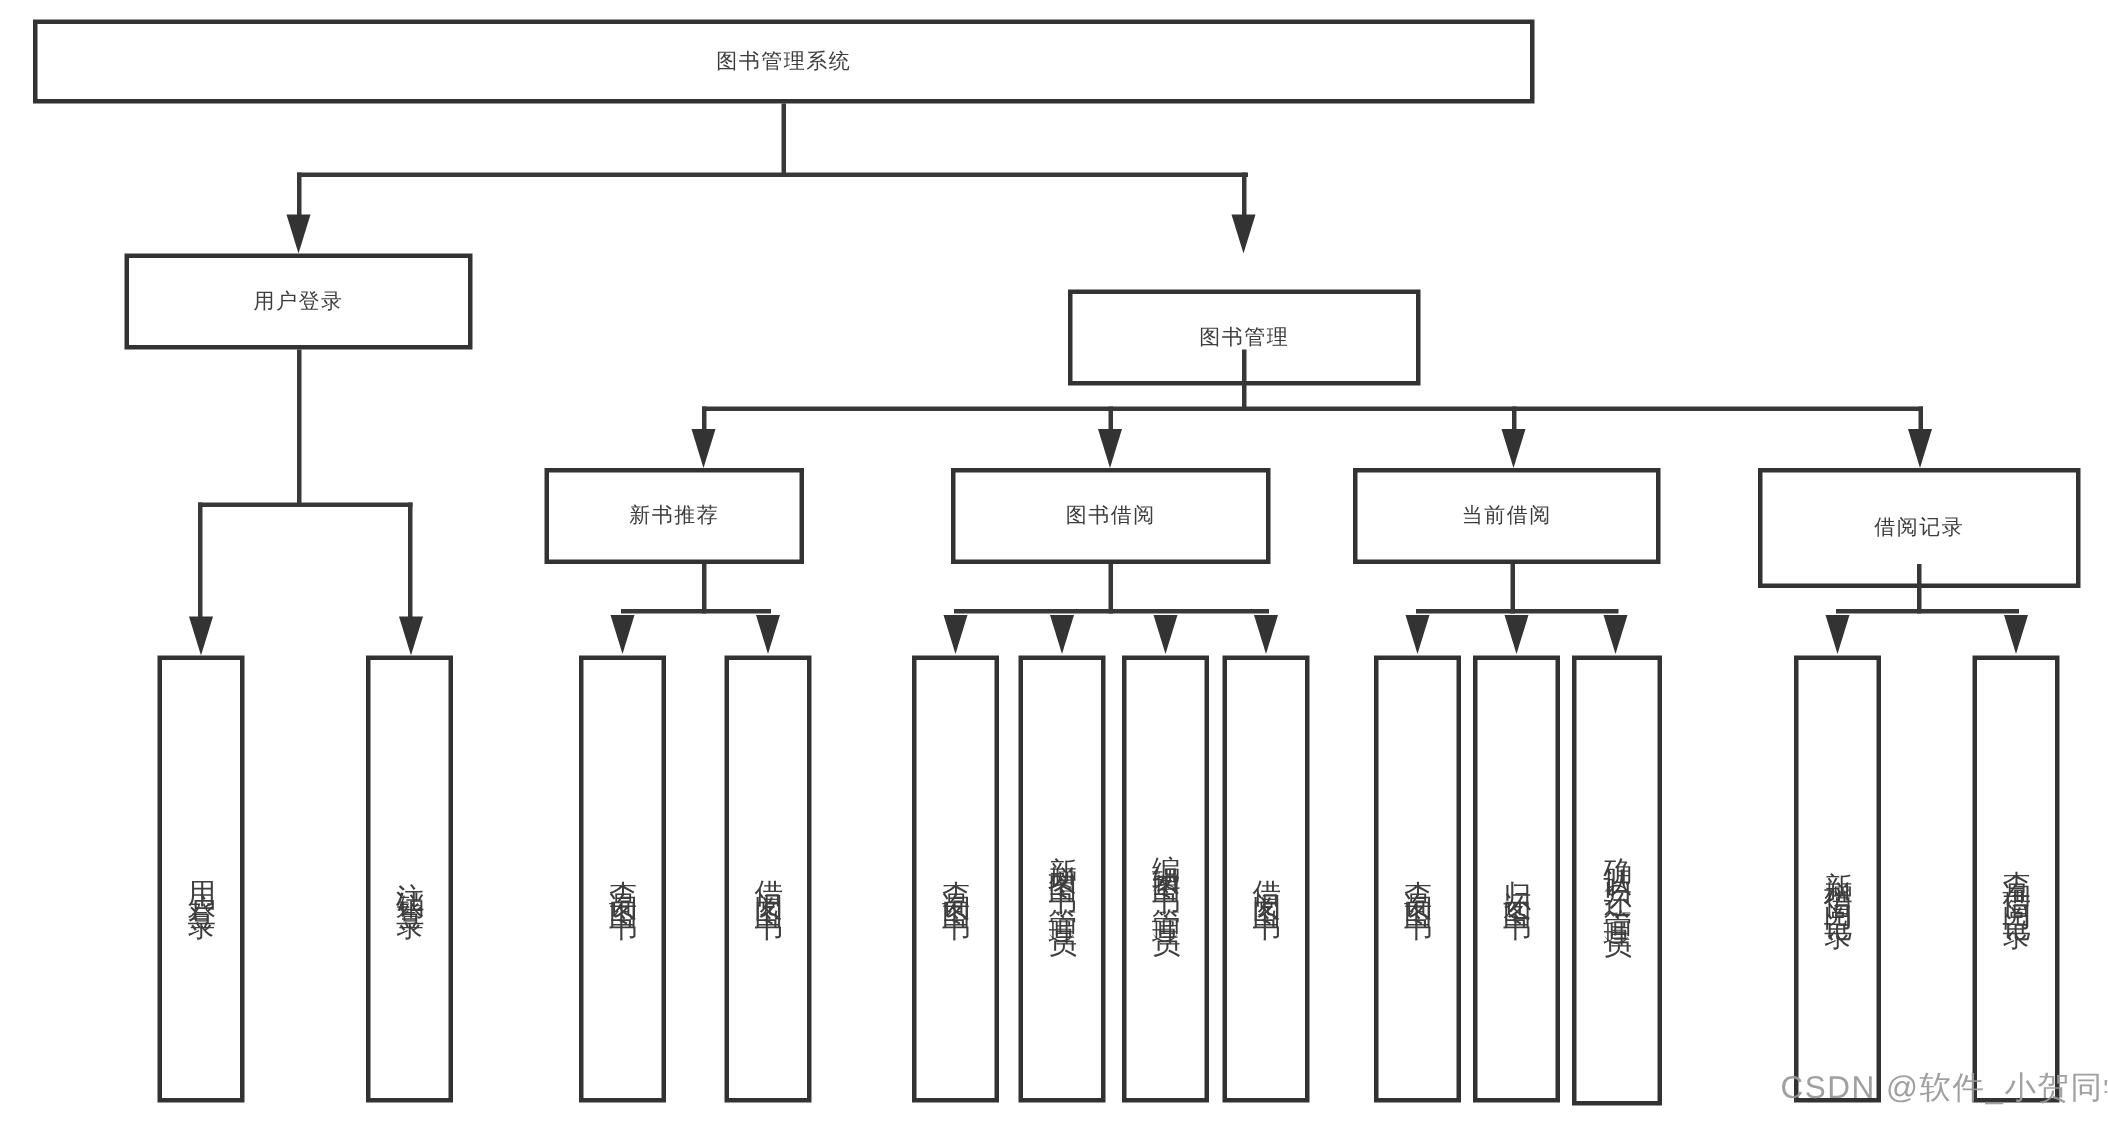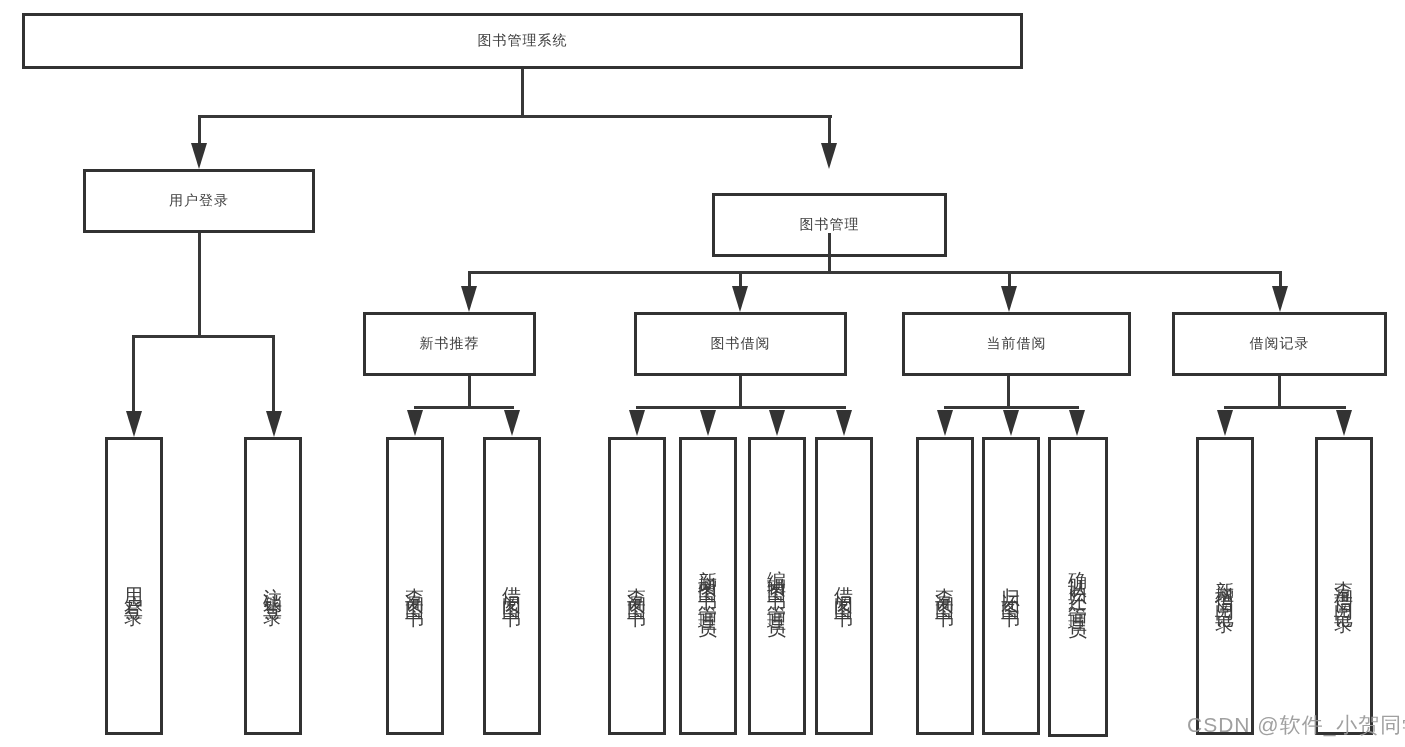--- a/index.html
+++ b/index.html
@@ -94,24 +94,24 @@
   <div class="ar" style="left:1001px; top:286px;"></div>
   <div class="vl" style="left:1279px; top:271px; height:17px;"></div>
   <div class="ar" style="left:1272px; top:286px;"></div>
 
   <div class="box" style="left:363px; top:312px; width:173px; height:64px;">
     <span class="hlabel">新书推荐</span>
   </div>
   <div class="box" style="left:634px; top:312px; width:213px; height:64px;">
     <span class="hlabel">图书借阅</span>
   </div>
-  <div class="box" style="left:902px; top:312px; width:229px; height:64px;">
+  <div class="box" style="left:902px; top:312px; width:205px; height:64px;">
     <span class="hlabel">当前借阅</span>
   </div>
-  <div class="box" style="left:1172px; top:312px; width:215px; height:64px;">
+  <div class="box" style="left:1172px; top:312px; width:215px; height:80px;">
     <span class="hlabel">借阅记录</span>
   </div>
 
   <div class="vl" style="left:468px; top:376px; height:33px;"></div>
   <div class="hl" style="left:414px; top:406px; width:100px;"></div>
   <div class="ar" style="left:407px; top:410px;"></div>
   <div class="ar" style="left:504px; top:410px;"></div>
 
   <div class="vl" style="left:739px; top:376px; height:33px;"></div>
   <div class="hl" style="left:636px; top:406px; width:210px;"></div>

